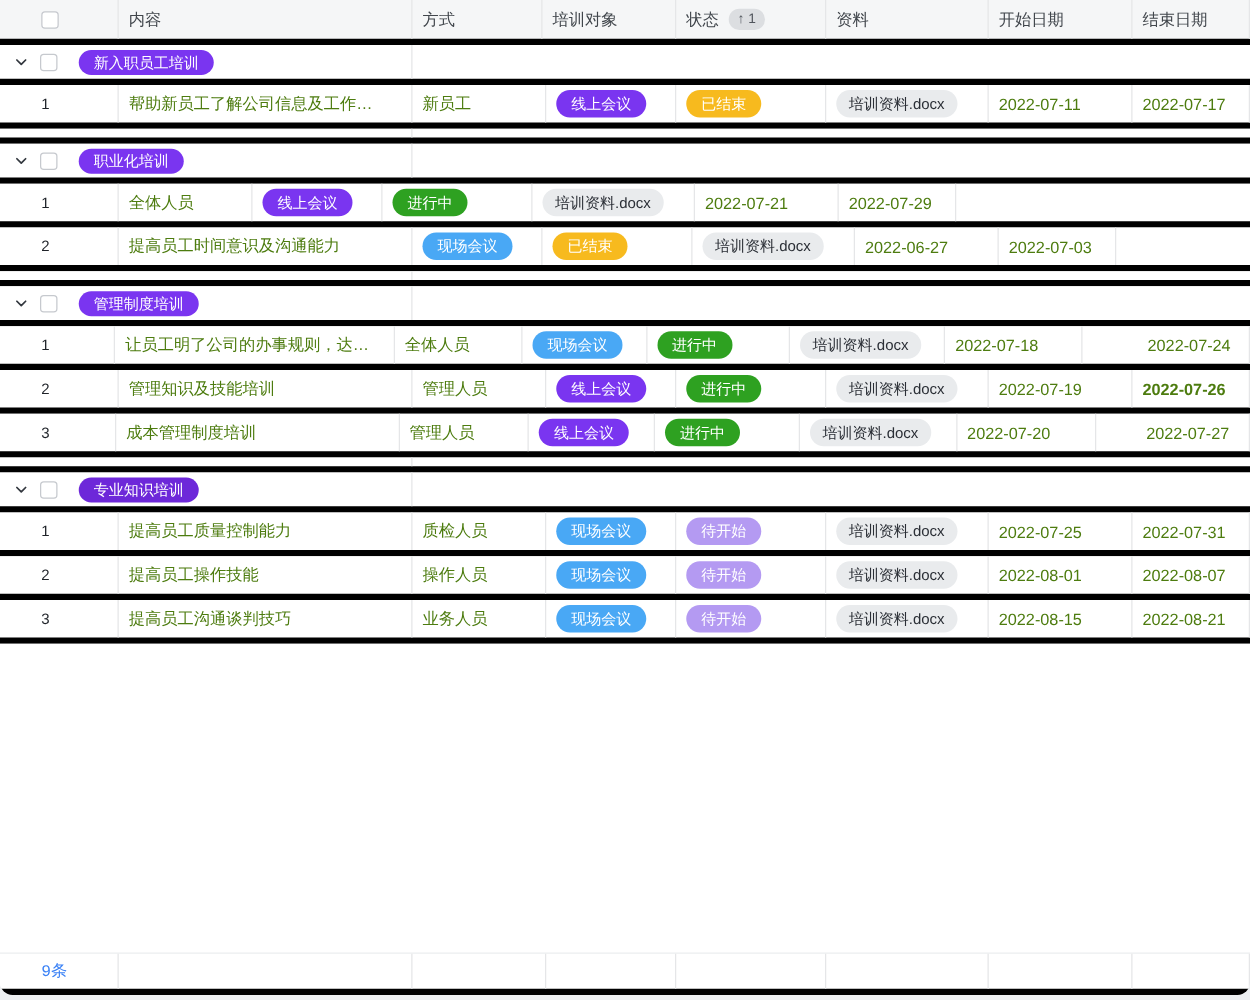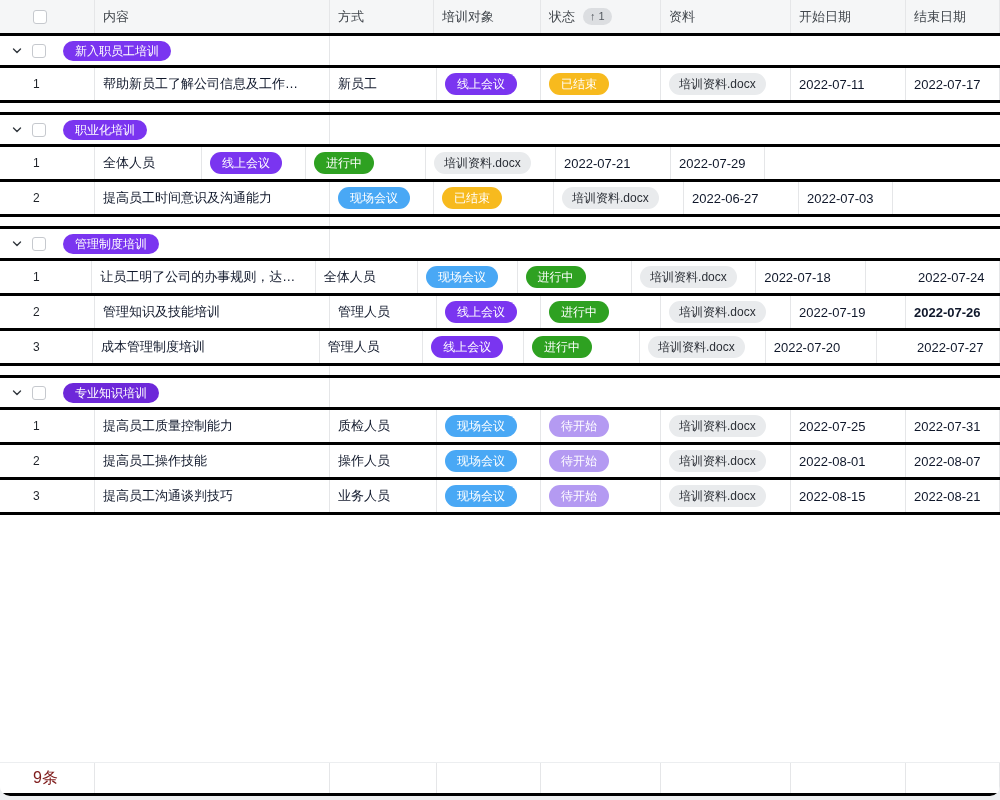--- a/index.html
+++ b/index.html
@@ -10,21 +10,21 @@
     color: #1f2329;
     overflow: hidden;
   }
   .grid {
     width: 1000px; height: 796px;
     background: #fff;
     display: flex; flex-direction: column;
     border-radius: 0 0 10px 10px;
     overflow: hidden;
   }
-  .row { display: flex; flex-shrink: 0; border-bottom: 3px solid #000000; text-align: right; }
+  .row { display: flex; flex-shrink: 0; border-bottom: 5px solid #000000; text-align: right; }
   .header-row { height: 36px; background: #f5f6f7; }
   .cell {
     display: flex; align-items: center;
     padding: 0 8px;
     border-right: 1px solid #e5e6e8;
     overflow: hidden; white-space: nowrap;
   }
   .header-cell { font-size: 13px; color: #41464c; }
   .handle-cell { width: 95px; padding-left: 33px; }
   .checkbox {
@@ -38,29 +38,29 @@
     font-size: 11px; line-height: 15px;
   }
   .group-row { height: 32px; background: #fff; }
   .group-left { width: 330px; display: flex; align-items: center; border-right: 1px solid #e5e6e8; padding-left: 10px; }
   .group-rest { flex: 1; }
   .chevron { width: 14px; height: 14px; display: flex; align-items: center; justify-content: center; margin-right: 8px; cursor: pointer; }
   .group-left .checkbox { margin-right: 17px; }
   .group-badge { color: #fff; font-size: 12px; line-height: 20px; height: 20px; padding: 0 12px; border-radius: 10px; }
   .data-row { height: 35px; background: #fff; }
   .row-num { font-size: 12px; color: #1f2329; }
-  .cell-text { font-size: 13px; color: #0f172a; overflow: hidden; text-overflow: ellipsis; }
+  .cell-text { font-size: 13px; color: #4d7c0f; overflow: hidden; text-overflow: ellipsis; }
   .pill { color: #fff; font-size: 12px; height: 22px; line-height: 22px; padding: 0 12px; border-radius: 11px; }
   .chip { background: #e9ebed; color: #2b2f36; font-size: 12px; height: 22px; line-height: 22px; padding: 0 10px; border-radius: 11px; }
   .gap-row { height: 12px; background: #fff; }
   .gap-left { width: 330px; border-right: 1px solid #e5e6e8; }
   .gap-rest { flex: 1; }
   .spacer { flex: 1 1 auto; background: #fff; }
   .footer-row { height: 34px; background: #fff; border-top: 1px solid #eceef0; }
-  .count-label { font-size: 16px; color: #7f1d1d; }
+  .count-label { font-size: 13px; color: #3b82f6; font-family: Liberation Mono, monospace; }
 </style>
 </head>
 <body>
 
 <div class="grid">
   <div class="row header-row" id="header-row">
     <div class="cell handle-cell">
       <span class="checkbox"></span>
     </div>
   <div class="cell header-cell" style="width: 235px;">

